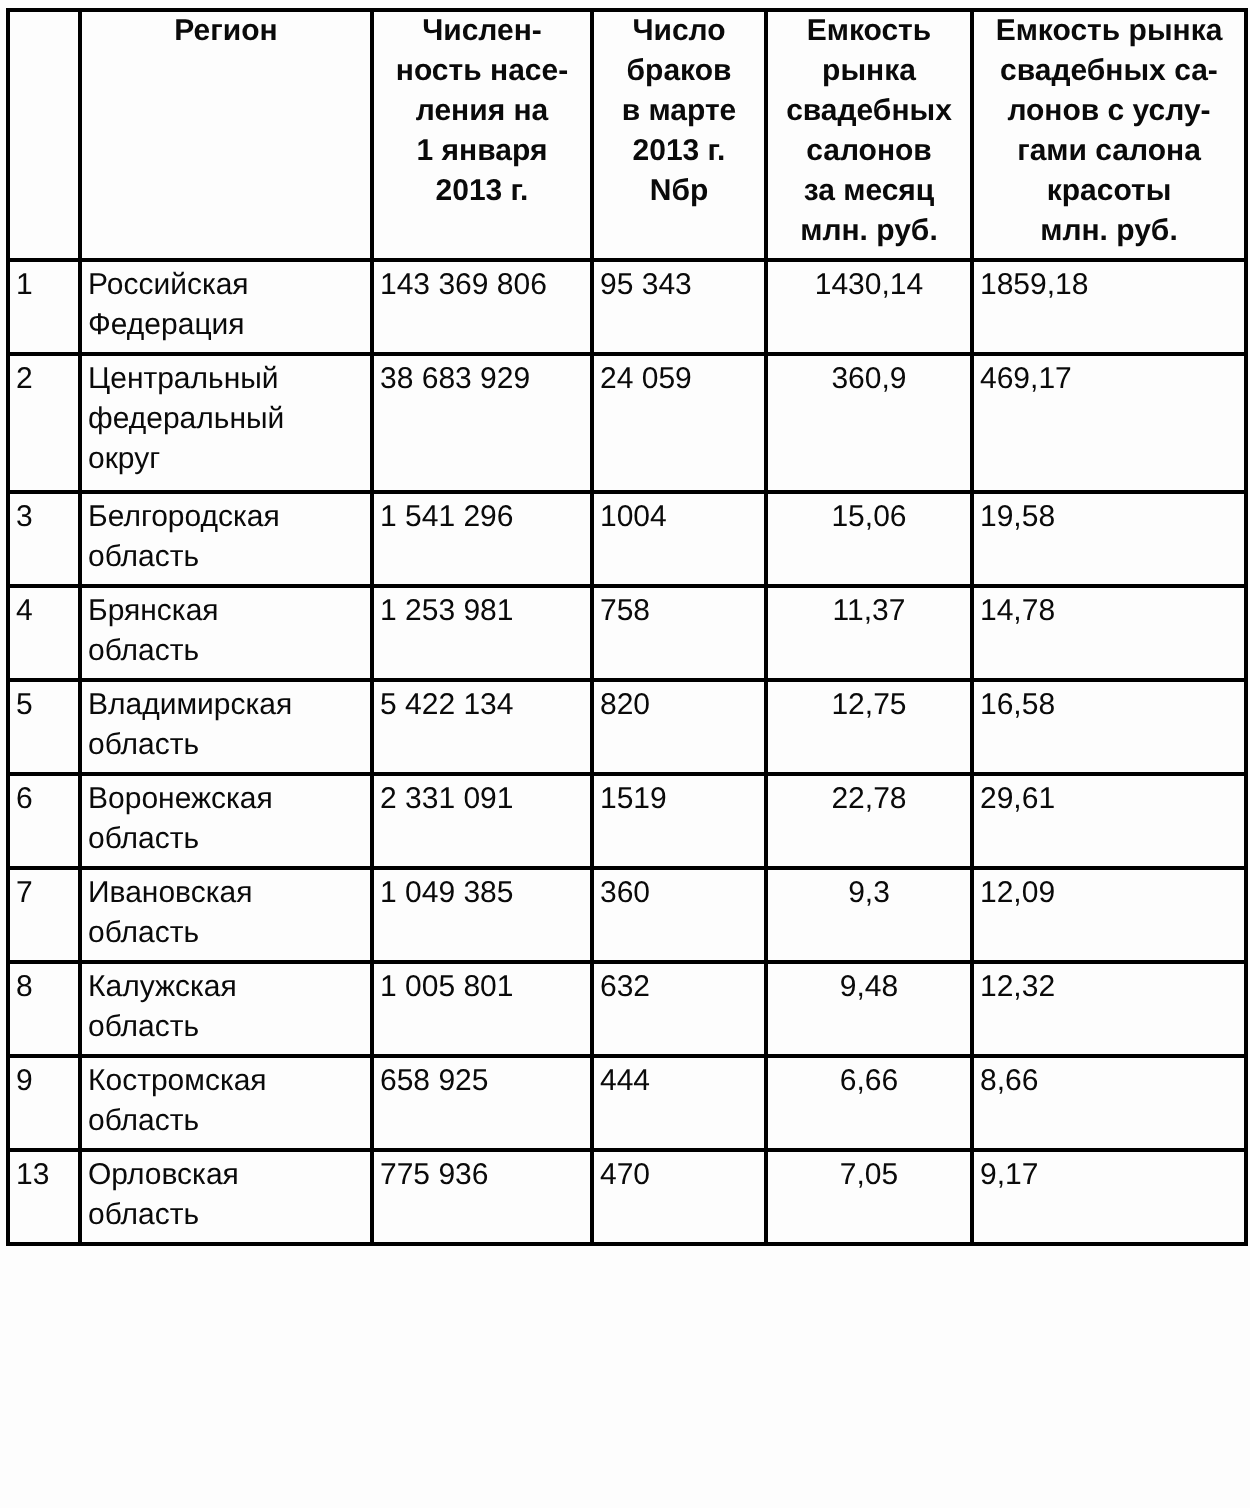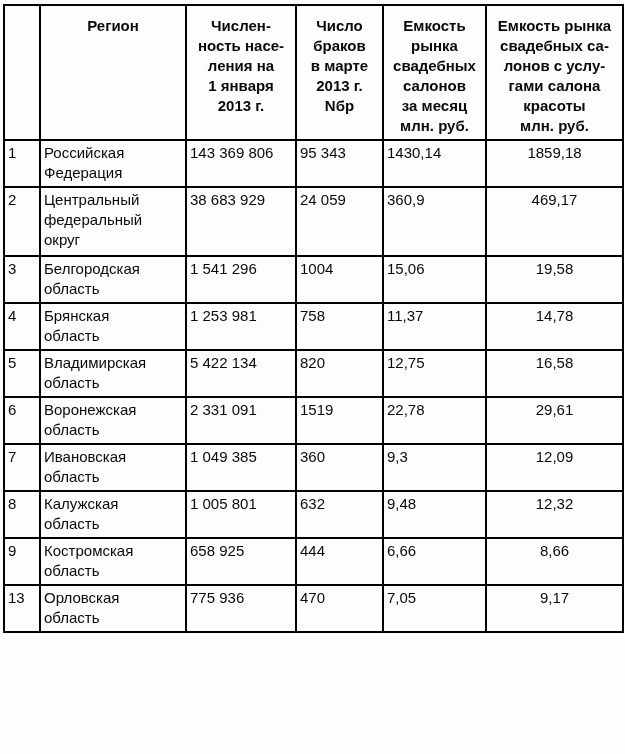--- a/index.html
+++ b/index.html
@@ -36,21 +36,21 @@
   col.c-num   { width: 36px; }
   col.c-region{ width: 146px; }
   col.c-pop   { width: 110px; }
   col.c-marr  { width: 87px; }
   col.c-cap1  { width: 103px; }
   col.c-cap2  { width: 137px; }
 
   table.data-table th {
     font-weight: bold;
     white-space: pre-line;
-    padding-top: 10px;
+    padding-top: 0;
   }
   td.cell-num {
     text-align: left;
     padding-left: 7px;
   }
   td.cell-region {
     text-align: left;
     padding-left: 6px;
     padding-right: 3px;
     white-space: pre-line;
@@ -58,26 +58,26 @@
   }
   td.cell-pop {
     padding-right: 7px;
     white-space: nowrap;
   }
   td.cell-marr {
     padding-right: 16px;
     white-space: nowrap;
   }
   td.cell-cap1 {
+    text-align: center;
+    padding-right: 20px;
+    white-space: nowrap;
+  }
+  td.cell-cap2 {
     text-align: left;
-    padding-right: 20px;
-    white-space: nowrap;
-  }
-  td.cell-cap2 {
-    text-align: center;
     padding-right: 40px;
     white-space: nowrap;
   }
   
   tr.h-2 td { height: 44px; }
   tr.h-3 td { height: 69px; }
   tr.h-1 td { height: 27px; }
 </style>
 </head>
 <body>

